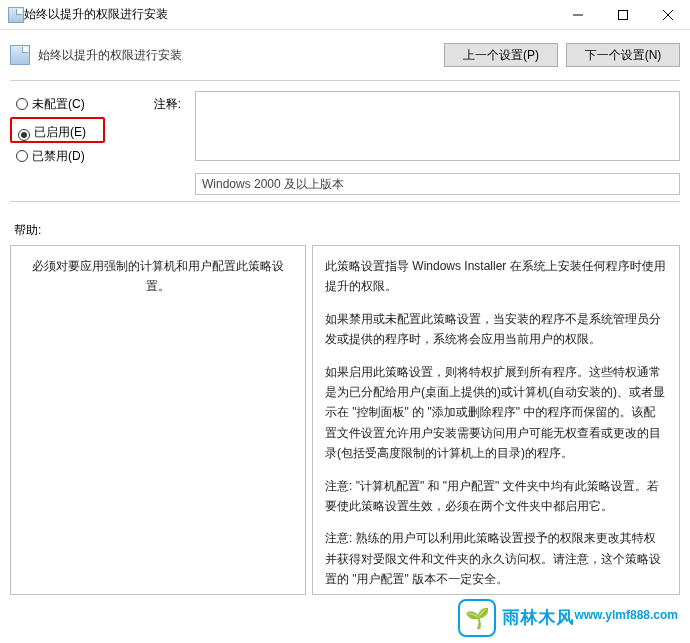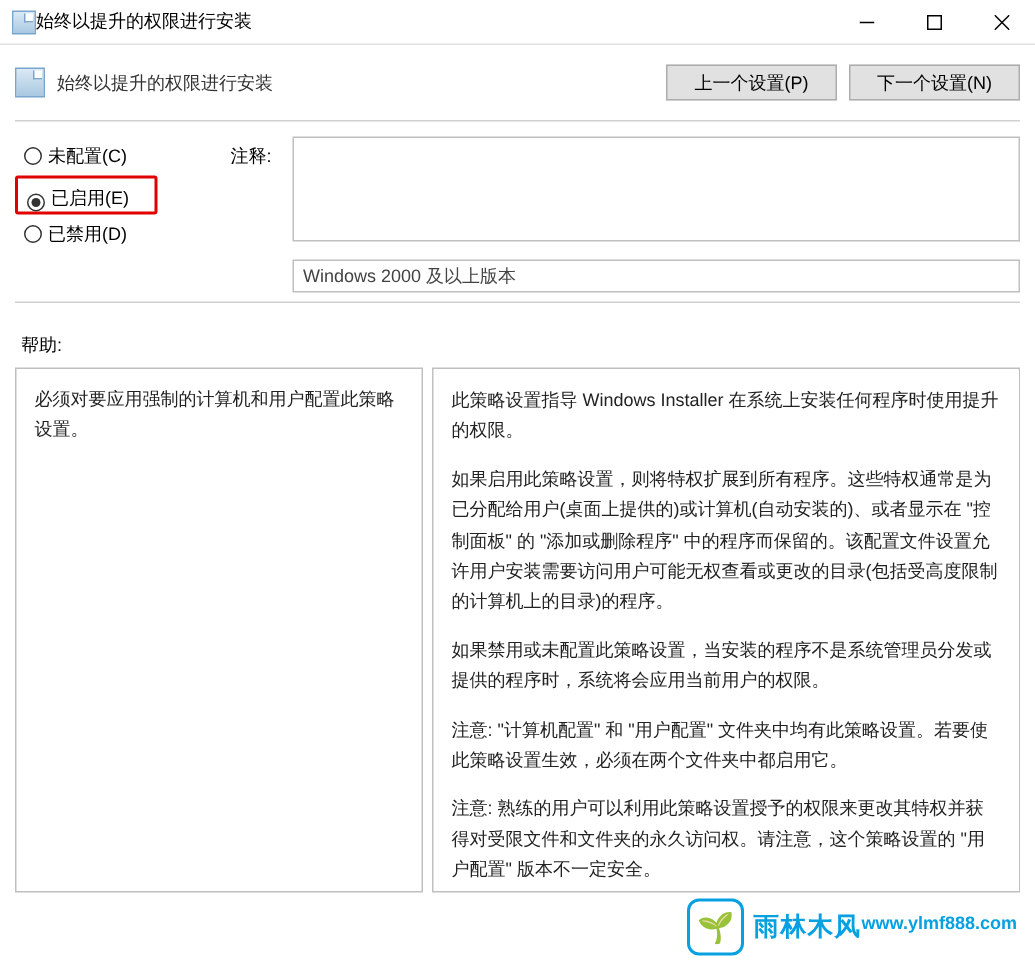--- a/index.html
+++ b/index.html
@@ -93,21 +93,21 @@
       height: 360px;
     }
     .options-panel, .help-panel {
       border: 1px solid #c0c0c0;
       padding: 10px 12px;
       overflow-y: auto;
       background: #fff;
       line-height: 1.7;
       color: #222;
     }
-    .options-panel { width: 272px; }
+    .options-panel { width: 296px; text-align: center; }
     .help-panel { flex: 1; }
     .help-panel p { margin-bottom: 12px; }
     .watermark {
       position: absolute;
       right: 12px;
       bottom: 6px;
       display: flex;
       align-items: center;
       gap: 6px;
     }
@@ -183,22 +183,22 @@
 <div class="midlabels">
   <div>帮助:</div>
 </div>
 
 <div class="bottomrow">
   <div class="options-panel">
     <div>必须对要应用强制的计算机和用户配置此策略设置。</div>
   </div>
   <div class="help-panel">
     <p>此策略设置指导 Windows Installer 在系统上安装任何程序时使用提升的权限。</p>
+    <p>如果禁用或未配置此策略设置，当安装的程序不是系统管理员分发或提供的程序时，系统将会应用当前用户的权限。</p>
     <p>如果启用此策略设置，则将特权扩展到所有程序。这些特权通常是为已分配给用户(桌面上提供的)或计算机(自动安装的)、或者显示在 "控制面板" 的 "添加或删除程序" 中的程序而保留的。该配置文件设置允许用户安装需要访问用户可能无权查看或更改的目录(包括受高度限制的计算机上的目录)的程序。</p>
-    <p>如果禁用或未配置此策略设置，当安装的程序不是系统管理员分发或提供的程序时，系统将会应用当前用户的权限。</p>
     <p>注意: "计算机配置" 和 "用户配置" 文件夹中均有此策略设置。若要使此策略设置生效，必须在两个文件夹中都启用它。</p>
     <p>注意: 熟练的用户可以利用此策略设置授予的权限来更改其特权并获得对受限文件和文件夹的永久访问权。请注意，这个策略设置的 "用户配置" 版本不一定安全。</p>
   </div>
 </div>
 
 <div class="watermark">
   <div class="wm-icon">🌱</div>
   <div class="wm-text">
     <span class="wm-cn">雨林木风</span>
     <span class="wm-url">www.ylmf888.com</span>

